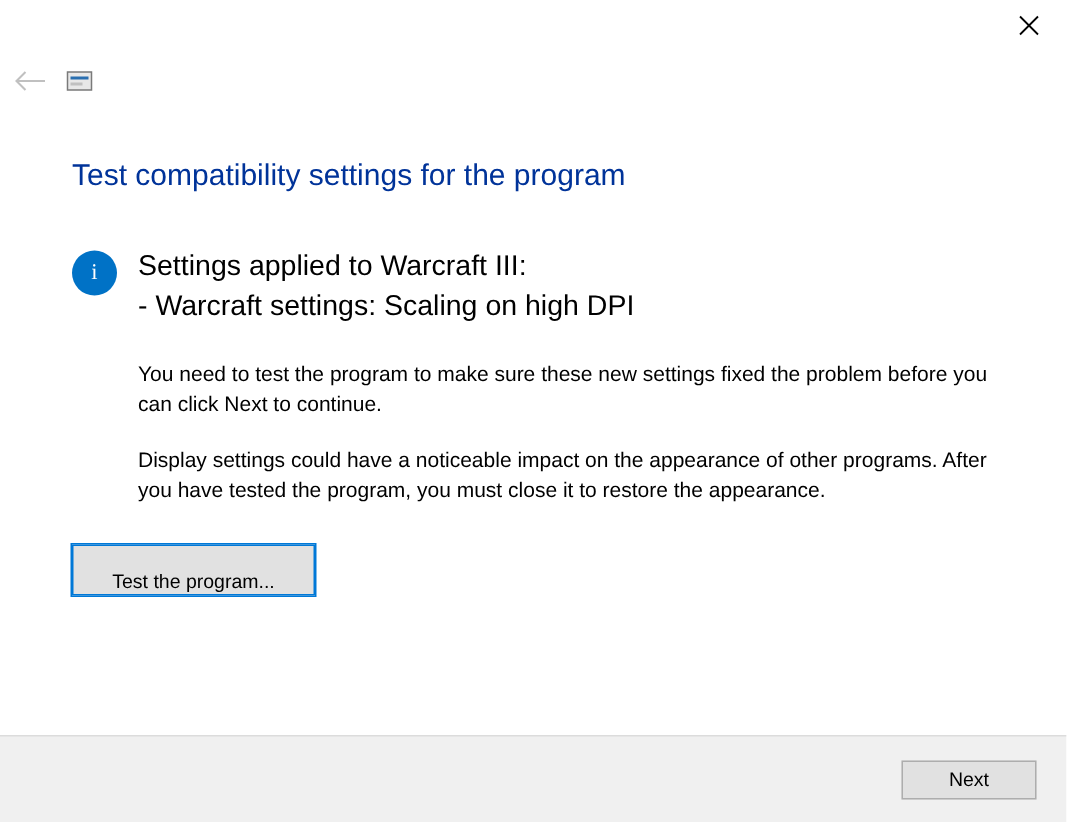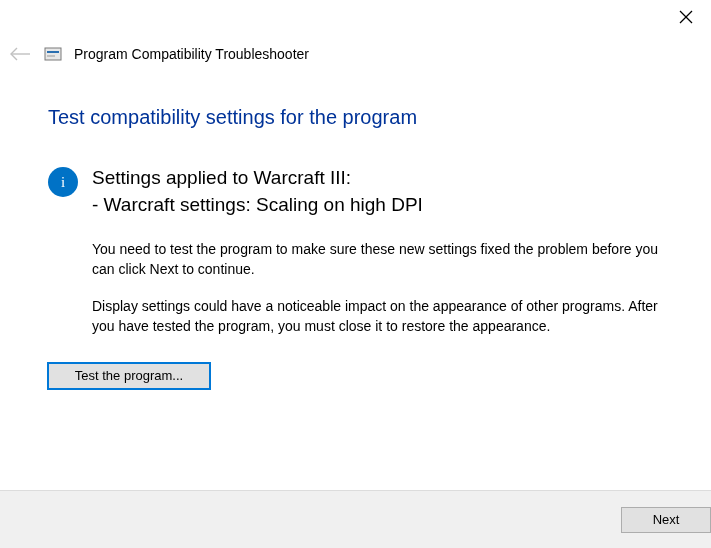--- a/index.html
+++ b/index.html
@@ -99,33 +99,34 @@
       margin-top: 8px;
       width: 162px;
       height: 26px;
       background: #e1e1e1;
       border: 1px solid #0078d7;
       outline: 1px solid #0078d7;
       font-size: 13px;
       font-family: inherit;
       cursor: pointer;
       text-align: center;
-      padding: 4px 6px;
+      padding: 16px 6px;
     }
     .footer-bar {
       position: absolute;
       bottom: 0;
       left: 0;
       right: 0;
       height: 58px;
       background: #f0f0f0;
       border-top: 1px solid #dcdcdc;
       display: flex;
       align-items: center;
       justify-content: flex-end;
+      padding-right: 20px;
       gap: 10px;
     }
     .footer-btn {
       width: 90px;
       height: 26px;
       background: #e1e1e1;
       border: 1px solid #adadad;
       font-size: 13px;
       font-family: inherit;
       cursor: pointer;
@@ -150,21 +151,20 @@
       <polyline points="9,1 3,7 9,13" fill="none" stroke="#c0c0c0" stroke-width="1.4"></polyline>
     </svg>
   </div>
   <div class="app-icon">
     <svg width="18" height="18" viewBox="0 0 18 18">
       <rect x="1" y="3" width="16" height="12" fill="#e8e8e8" stroke="#7a7a7a" stroke-width="1"></rect>
       <rect x="3" y="6" width="12" height="2" fill="#2a6fb0"></rect>
       <rect x="3" y="10" width="8" height="2" fill="#c0c0c0"></rect>
     </svg>
   </div>
-  <div class="window-title">Program Compatibility Troubleshooter</div>
 </div>
 
 <div class="content">
   <h1 class="page-title">Test compatibility settings for the program</h1>
 
   <div class="info-row">
     <div class="info-icon">i</div>
     <div class="info-text">
       <div>Settings applied to Warcraft III:</div>
       <div>- Warcraft settings:  Scaling on high DPI</div>

